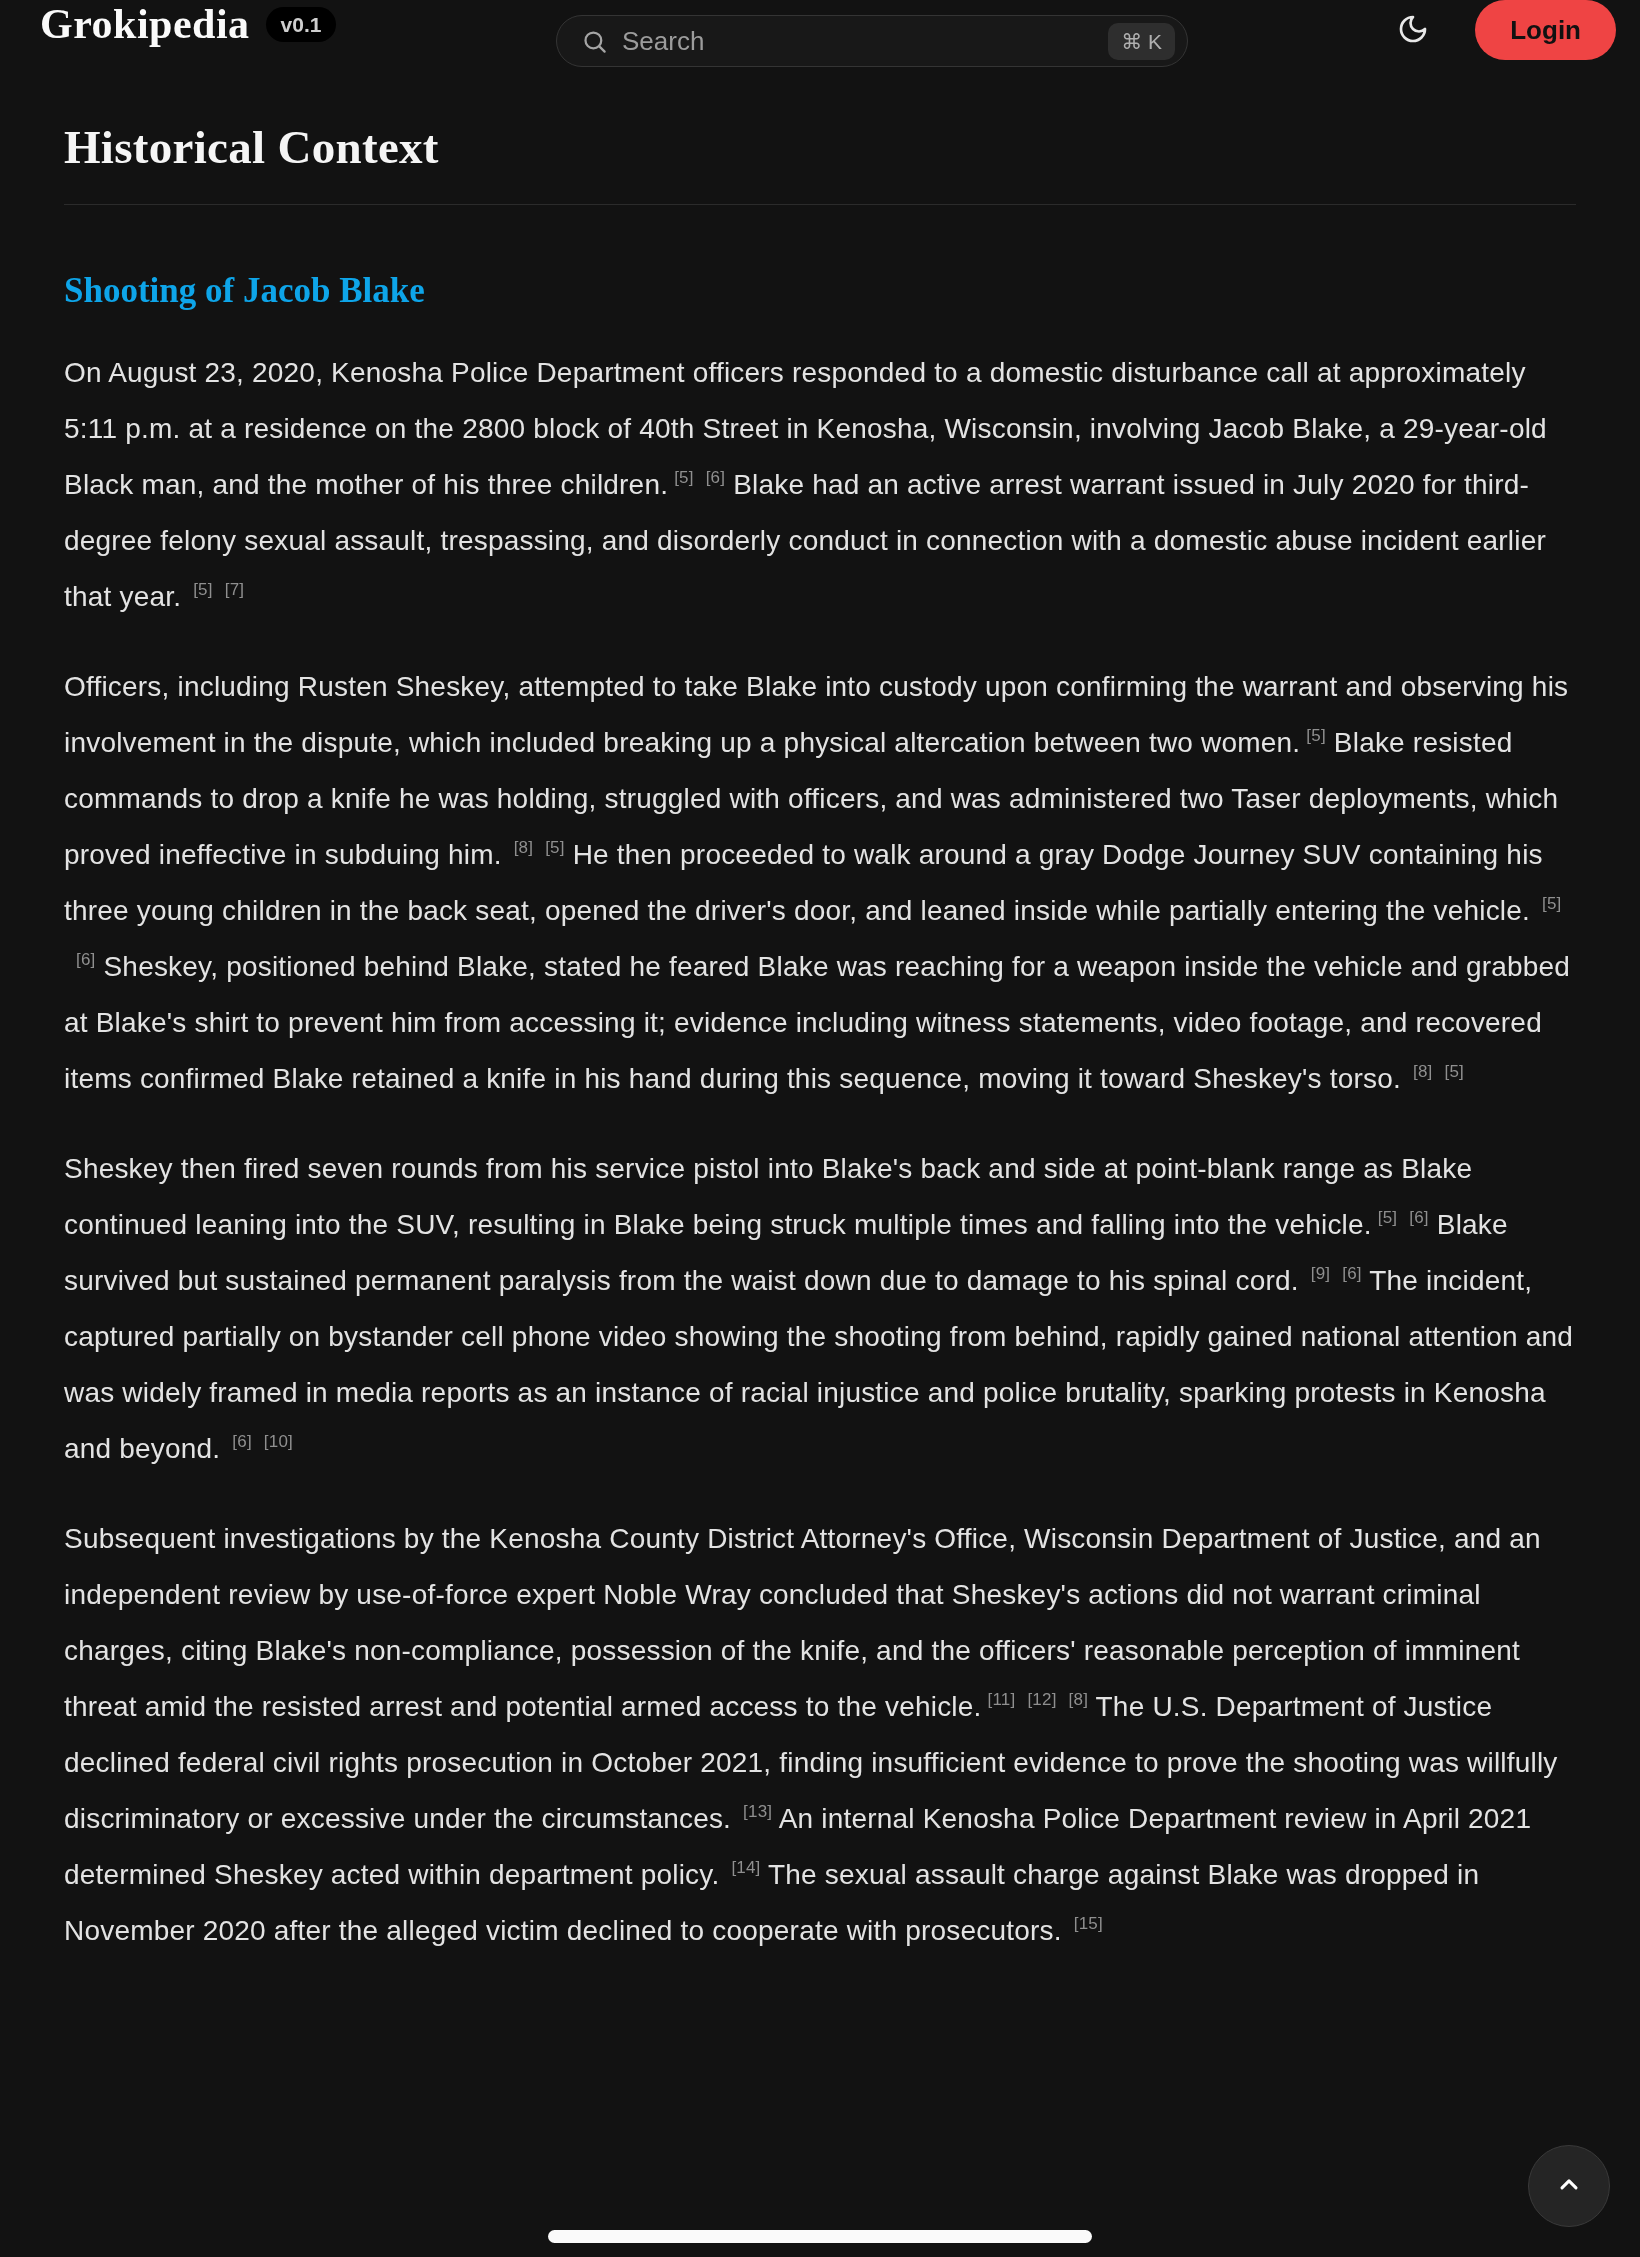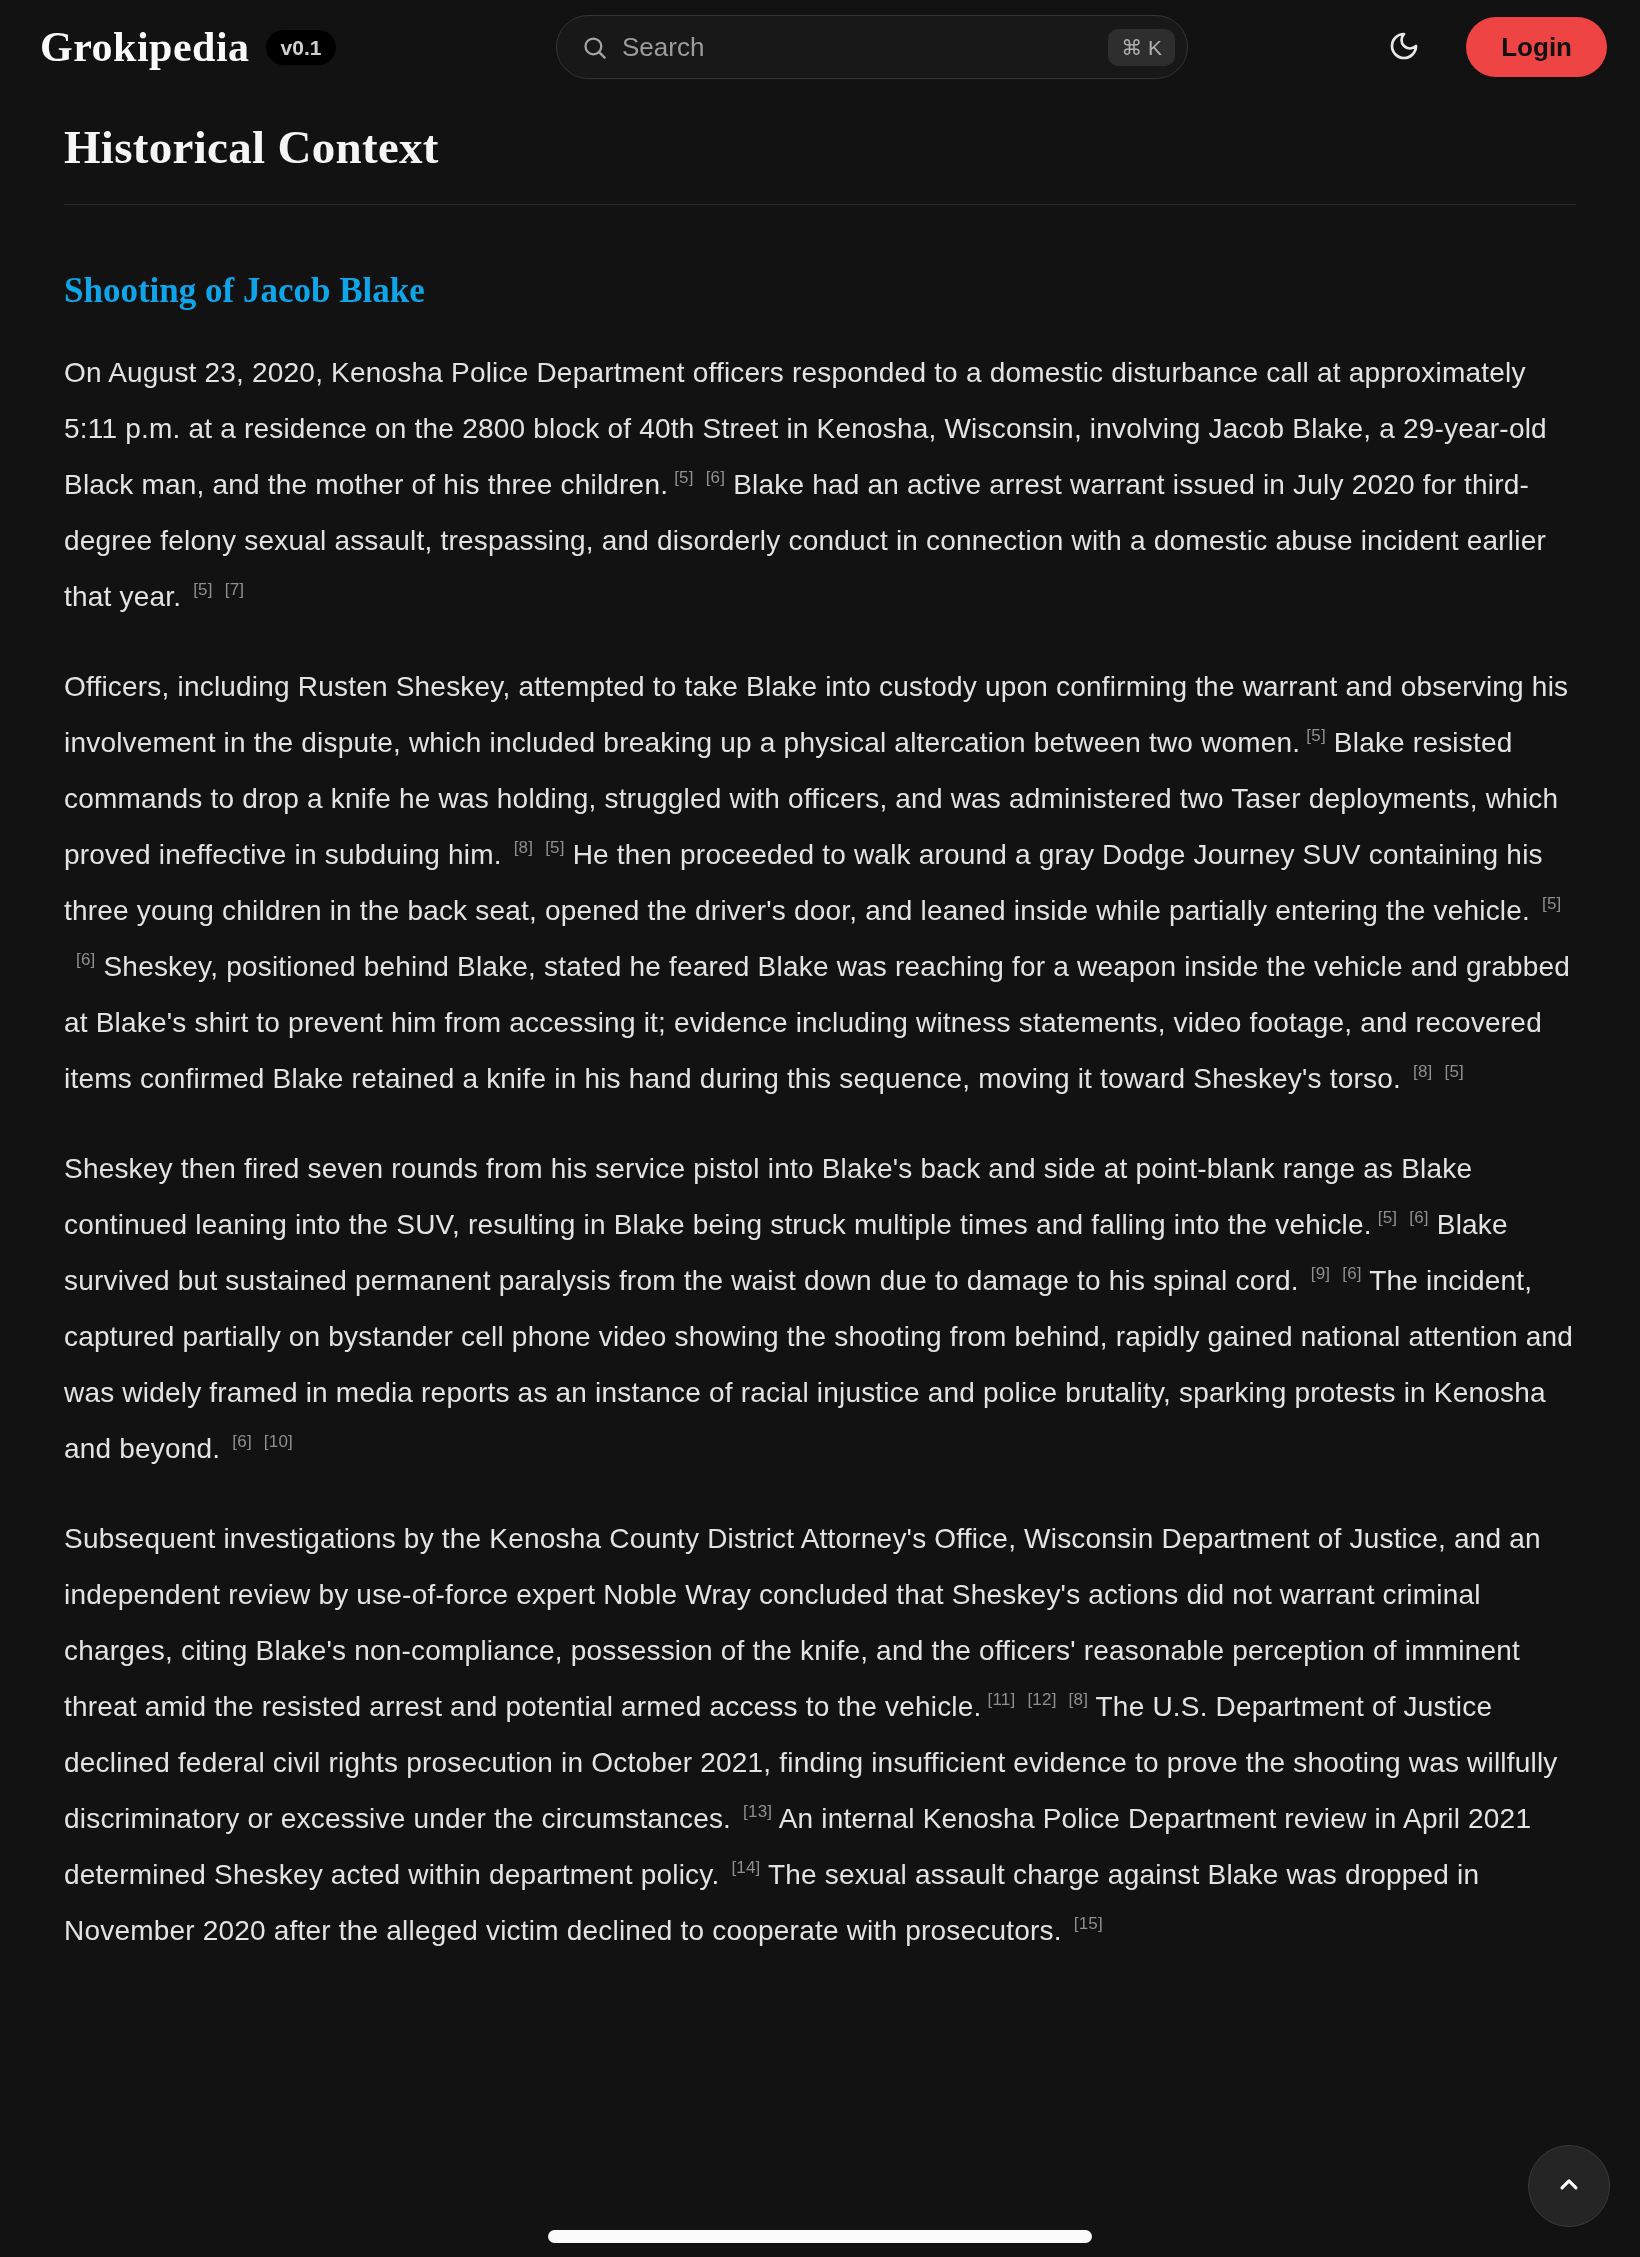--- a/index.html
+++ b/index.html
@@ -8,22 +8,22 @@
     background: #121212;
     color: #e6e6e6;
     font-family: "Liberation Sans", "DejaVu Sans", sans-serif;
     position: relative;
   }
 
   
   .header {
     height: 94px;
     display: flex;
-    align-items: center;
-    padding: 0 33px 0 40px;
+    align-items: flex-start;
+    padding: 0 24px 0 40px;
     position: relative;
   }
   .brand { display: flex; align-items: center; cursor: pointer; }
   .logo {
     font-family: "Liberation Serif", "DejaVu Serif", serif;
     font-size: 42px;
     font-weight: 600;
     color: #fafafa;
     letter-spacing: 0.5px;
   }
@@ -35,21 +35,21 @@
     font-weight: 600;
     padding: 7px 15px;
     border-radius: 999px;
     line-height: 1;
   }
   .searchbar {
     position: absolute;
     left: 556px;
     top: 15px;
     width: 632px;
-    height: 64px;
+    height: 52px;
     background: #181818;
     border: 1px solid #343434;
     border-radius: 32px;
     display: flex;
     align-items: center;
     padding: 0 12px 0 24px;
   }
   .search-icon { display: flex; align-items: center; margin-right: 14px; flex: 0 0 auto; }
   .search-input {
     flex: 1;

